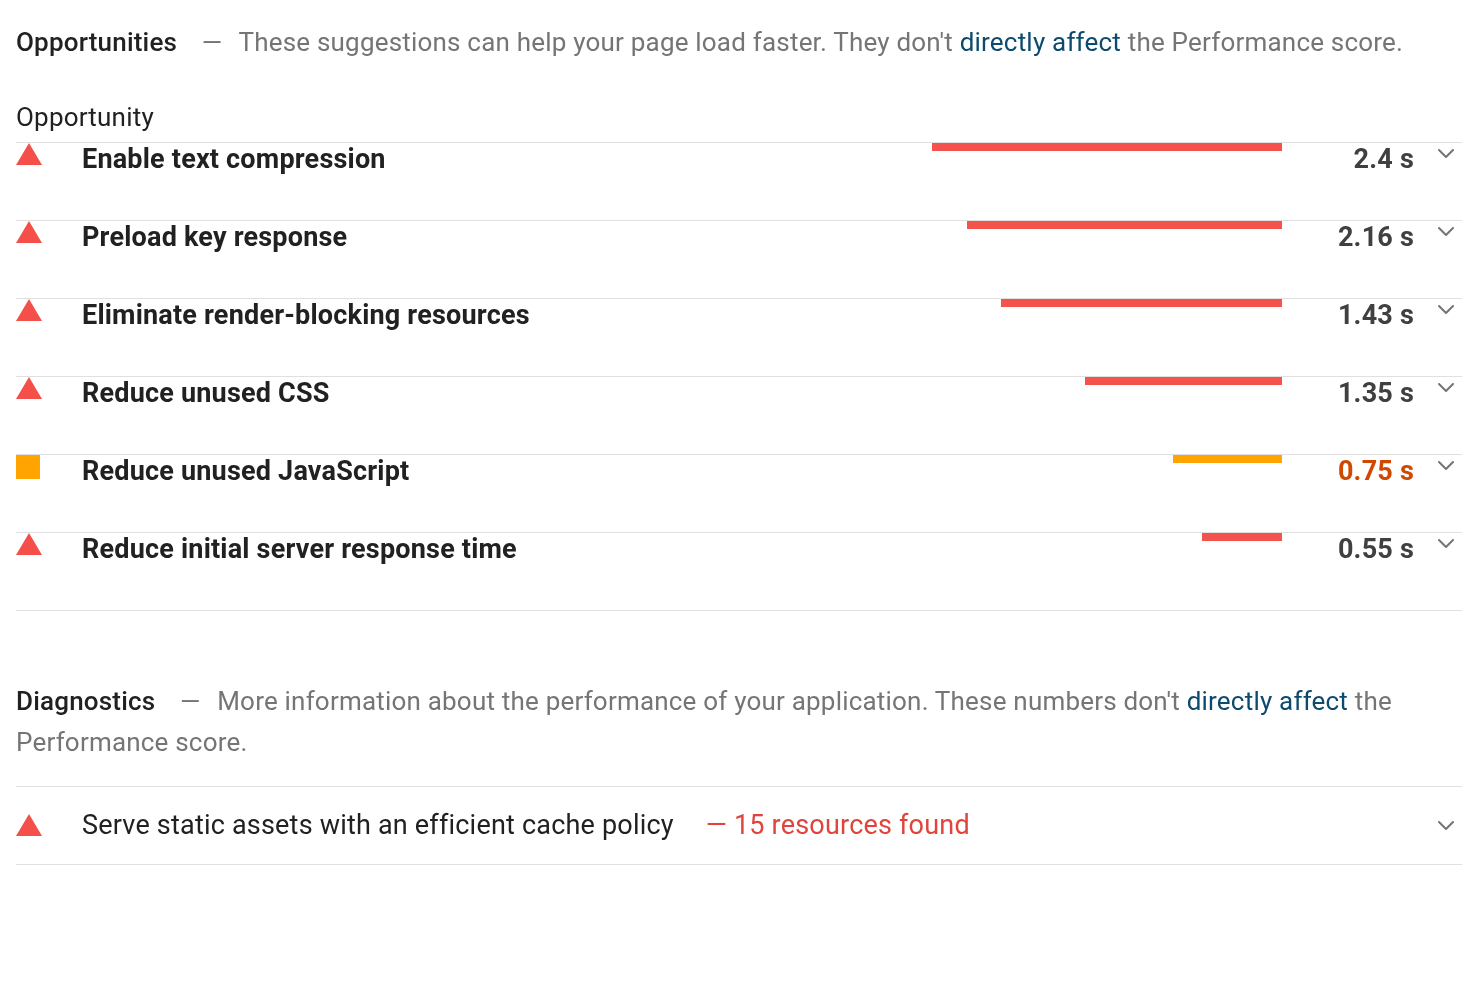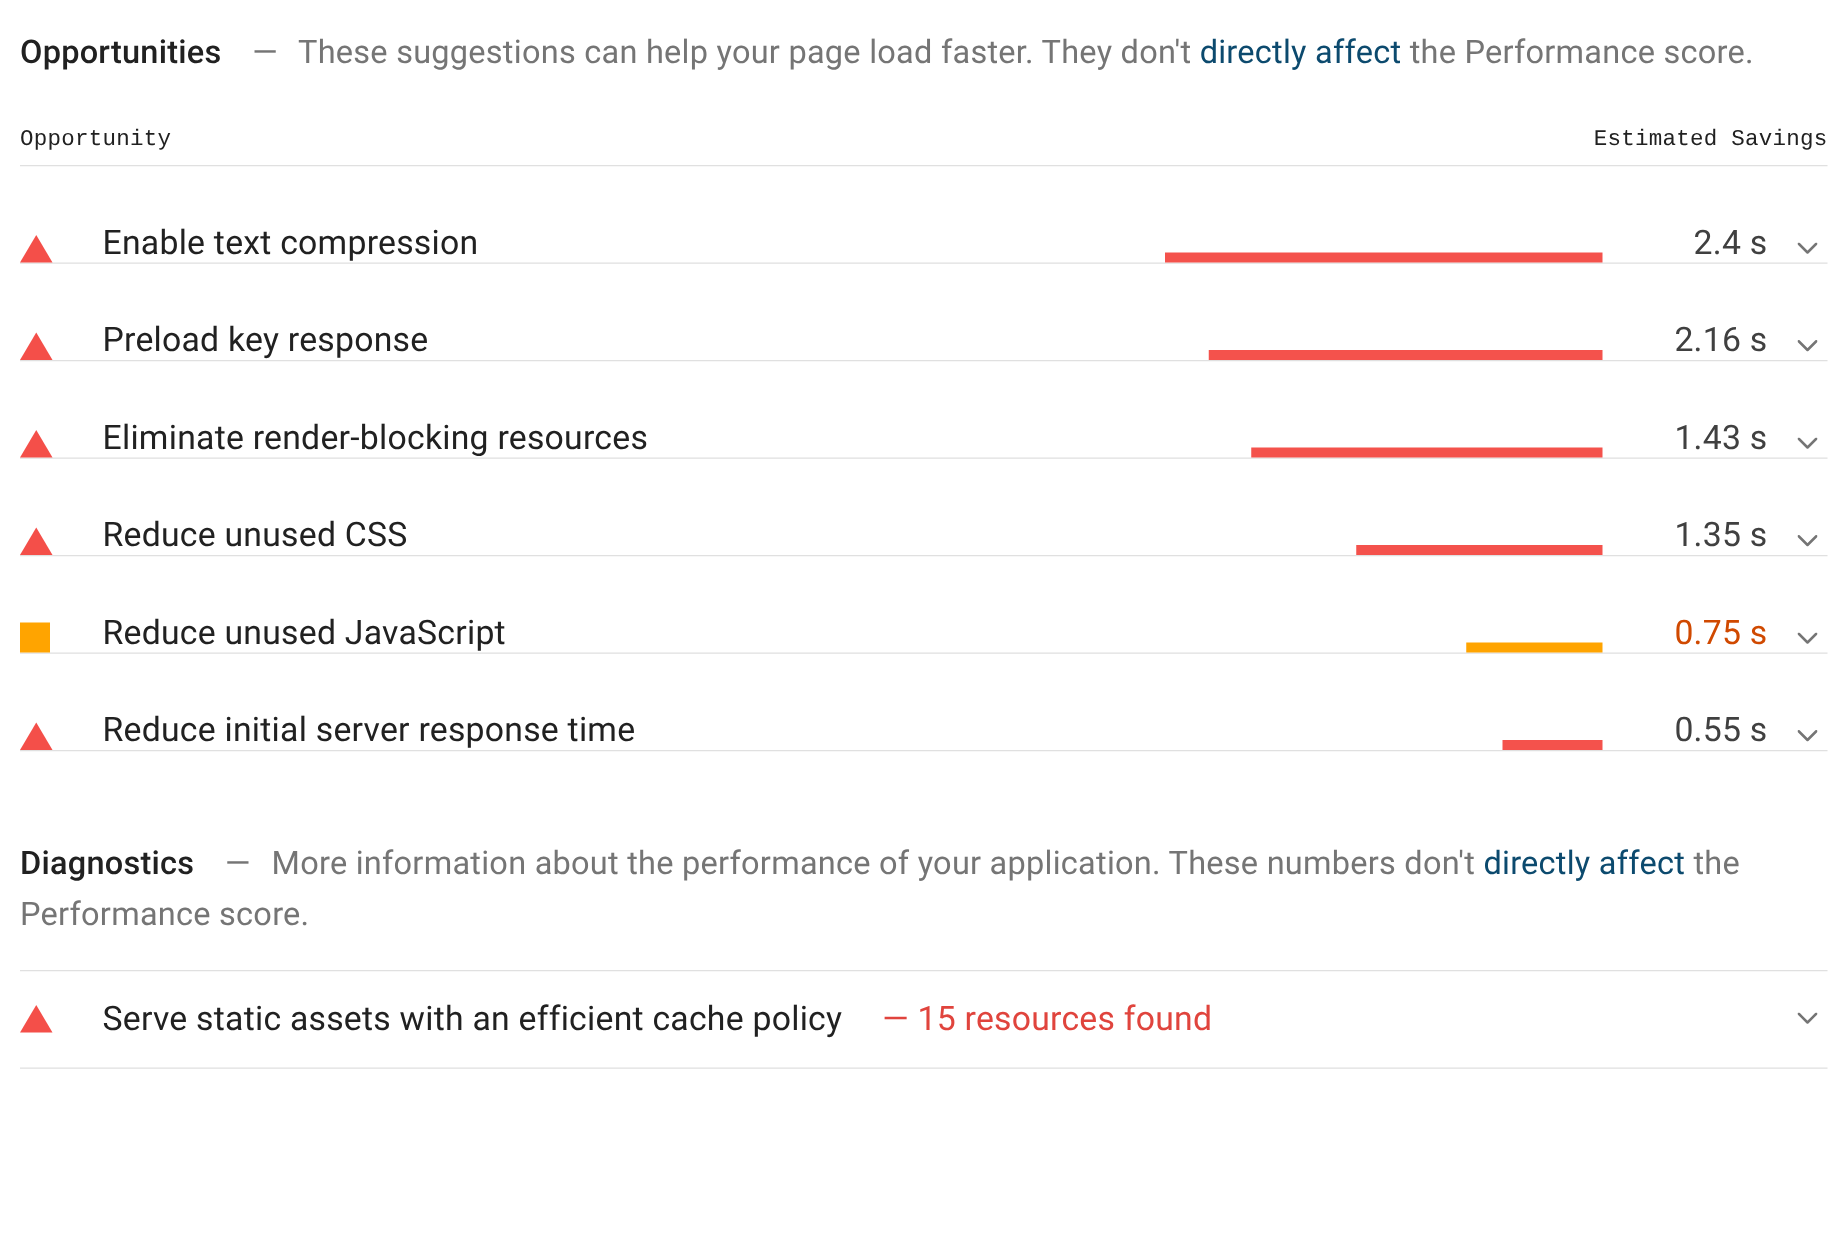--- a/index.html
+++ b/index.html
@@ -28,33 +28,32 @@
     .section-desc {
       color: #757575;
       font-weight: 400;
     }
     a.link {
       color: #0c4a6e;
       text-decoration: none;
     }
     .table-h {
       display: flex;
-      justify-content: space-between;
-      font-size: 18px;
+      font-size: 26px;
       color: #212121;
       padding: 0 0 10px;
-      font-family: Liberation Mono, monospace;
     }
     .rows { border-top: 1px solid #e0e0e0; }
     .row {
       display: flex;
-      align-items: flex-end;
+      align-items: flex-start;
       border-bottom: 1px solid #e0e0e0;
       height: 78px;
       padding: 0 2px 0 0;
+      font-weight: bold;
     }
     .status-col {
       width: 48px;
       display: flex;
       align-items: center;
       justify-content: flex-start;
       padding-left: 0;
     }
     .tri-red {
       width: 0; height: 0;
@@ -134,21 +133,20 @@
 <div class="section-header">
   <span class="section-title">Opportunities</span>
   <span class="sep-dash">—</span>
   <span class="section-desc">
     <span>These suggestions can help your page load faster. They don't </span><a href="#" class="link">directly affect</a><span> the Performance score.</span>
   </span>
 </div>
 
 <div class="table-h">
   <span>Opportunity</span>
-  <span>Estimated Savings</span>
 </div>
 
 <div class="rows" id="opp-rows">
     <div class="row">
       <div class="status-col">
         <span class="tri-red"></span>
       </div>
       <div class="opp-title">Enable text compression</div>
       <div class="bar-col">
         <span class="bar bar-red" style="width: 350px;"></span>

